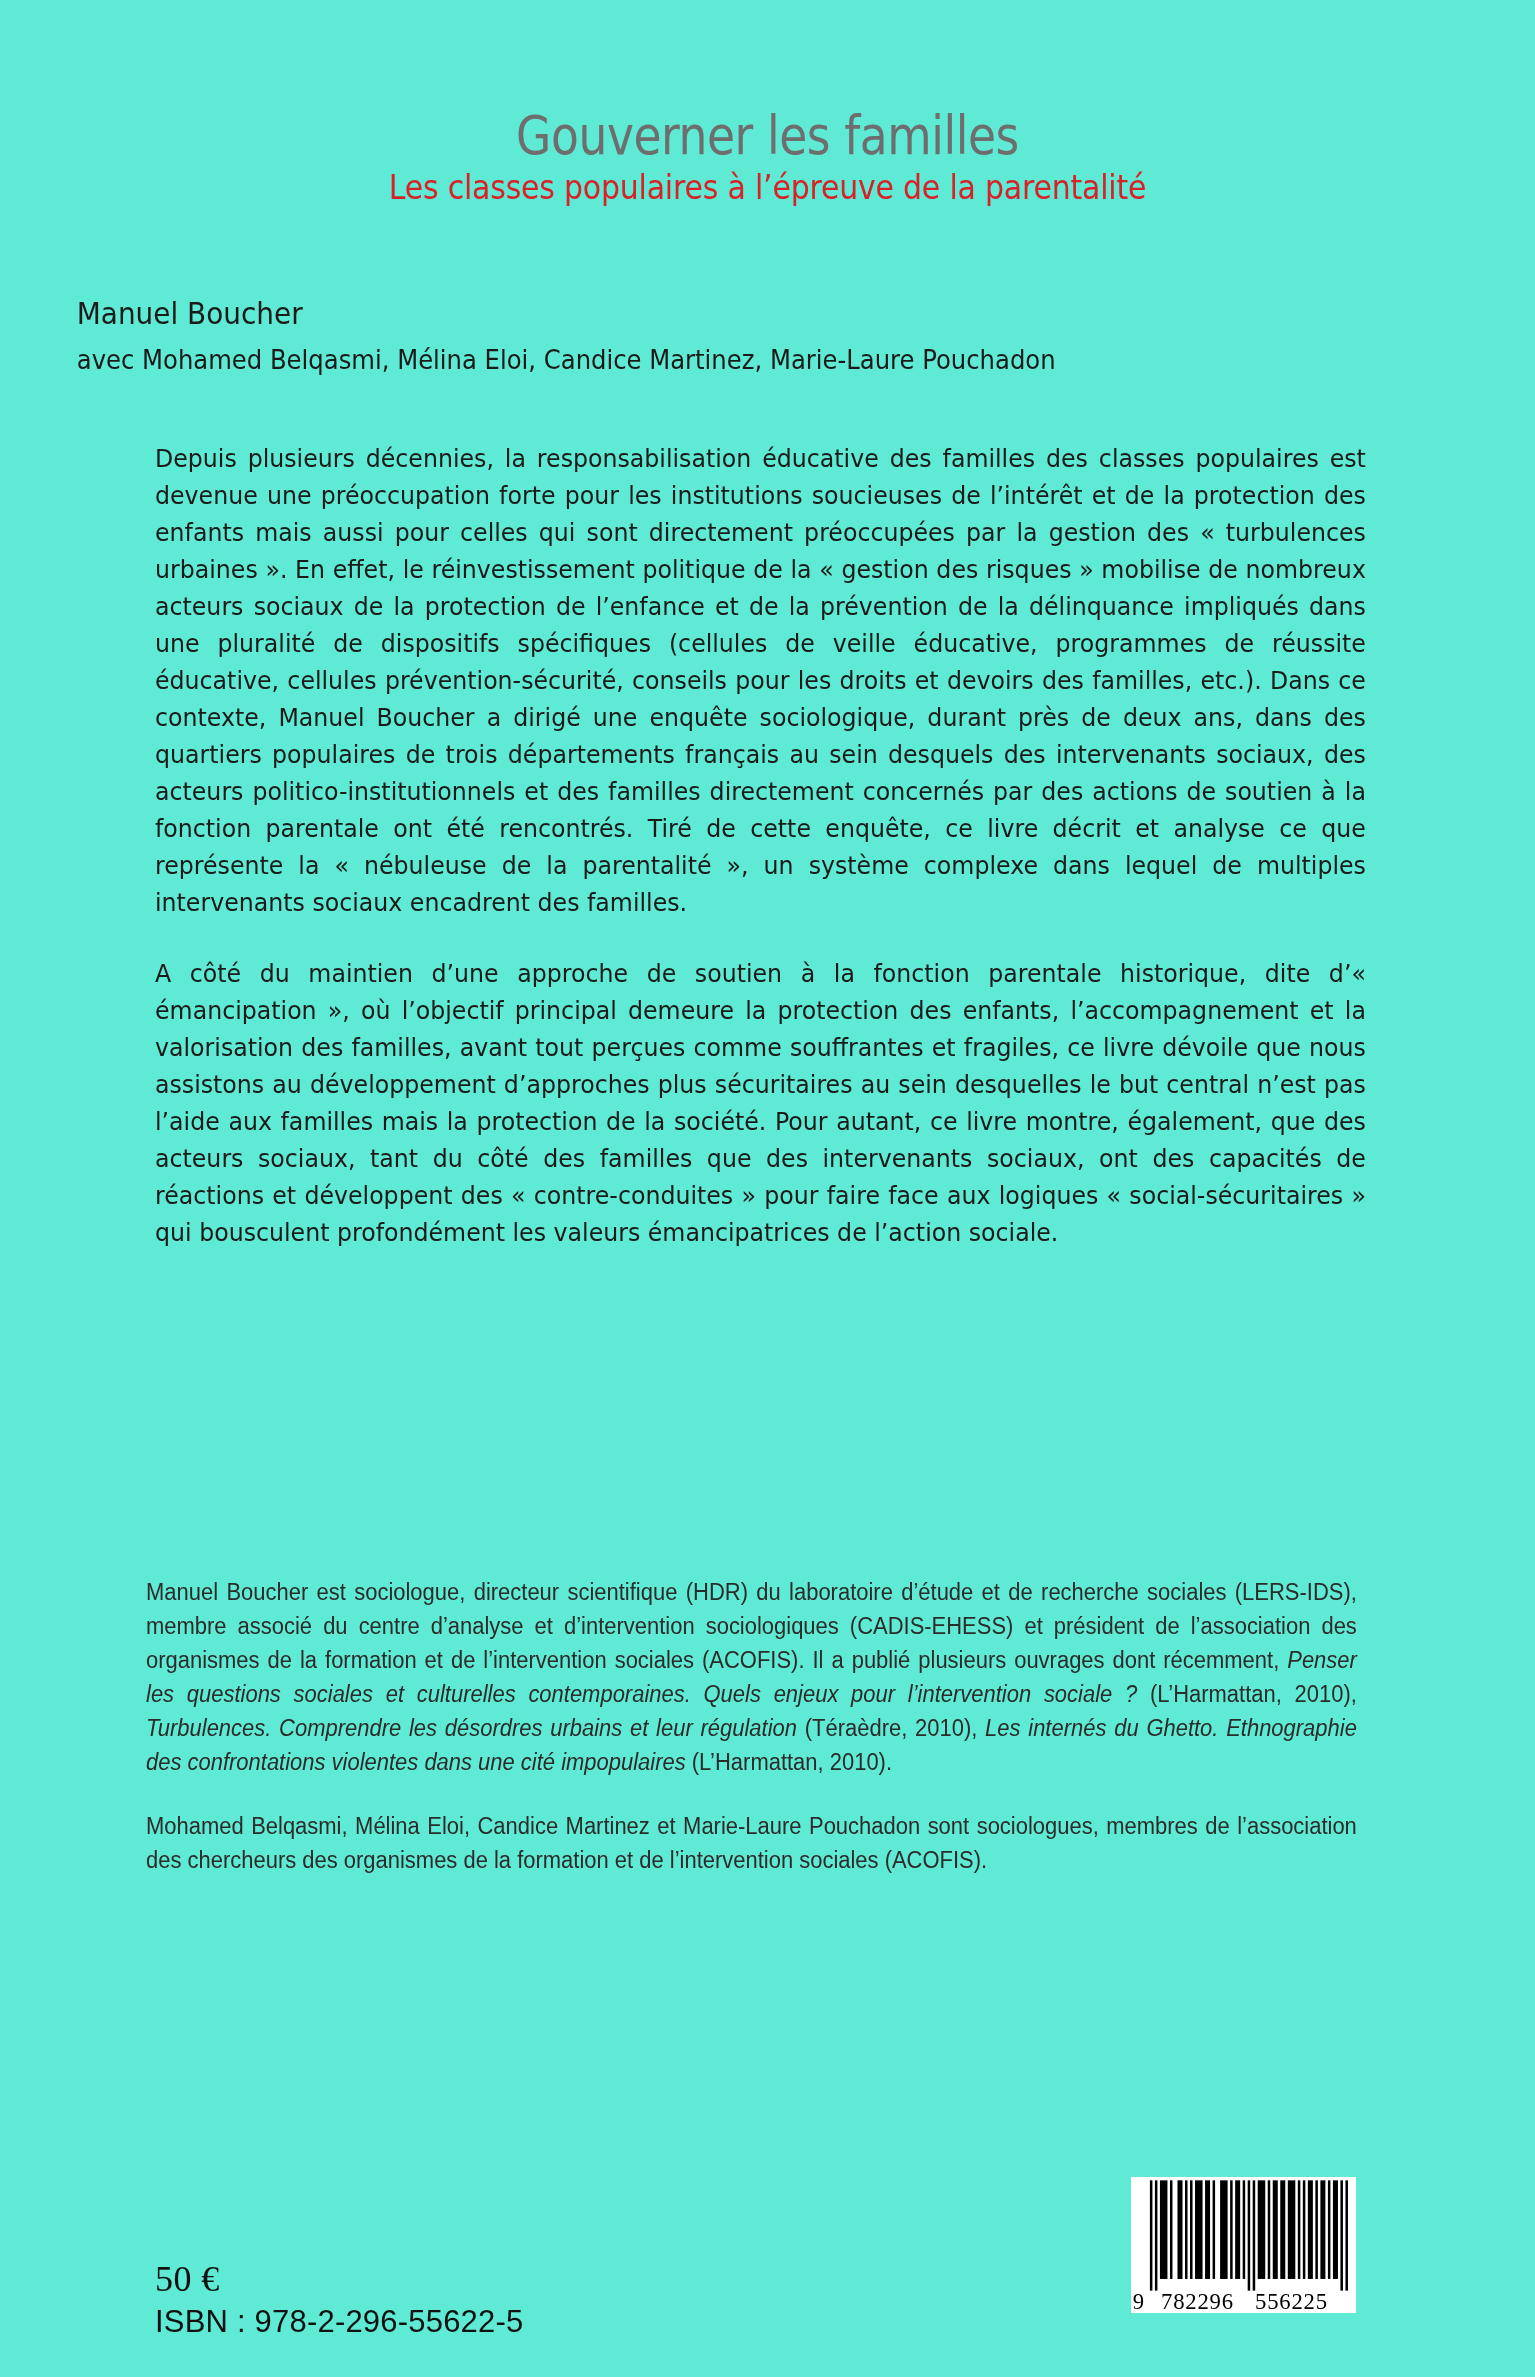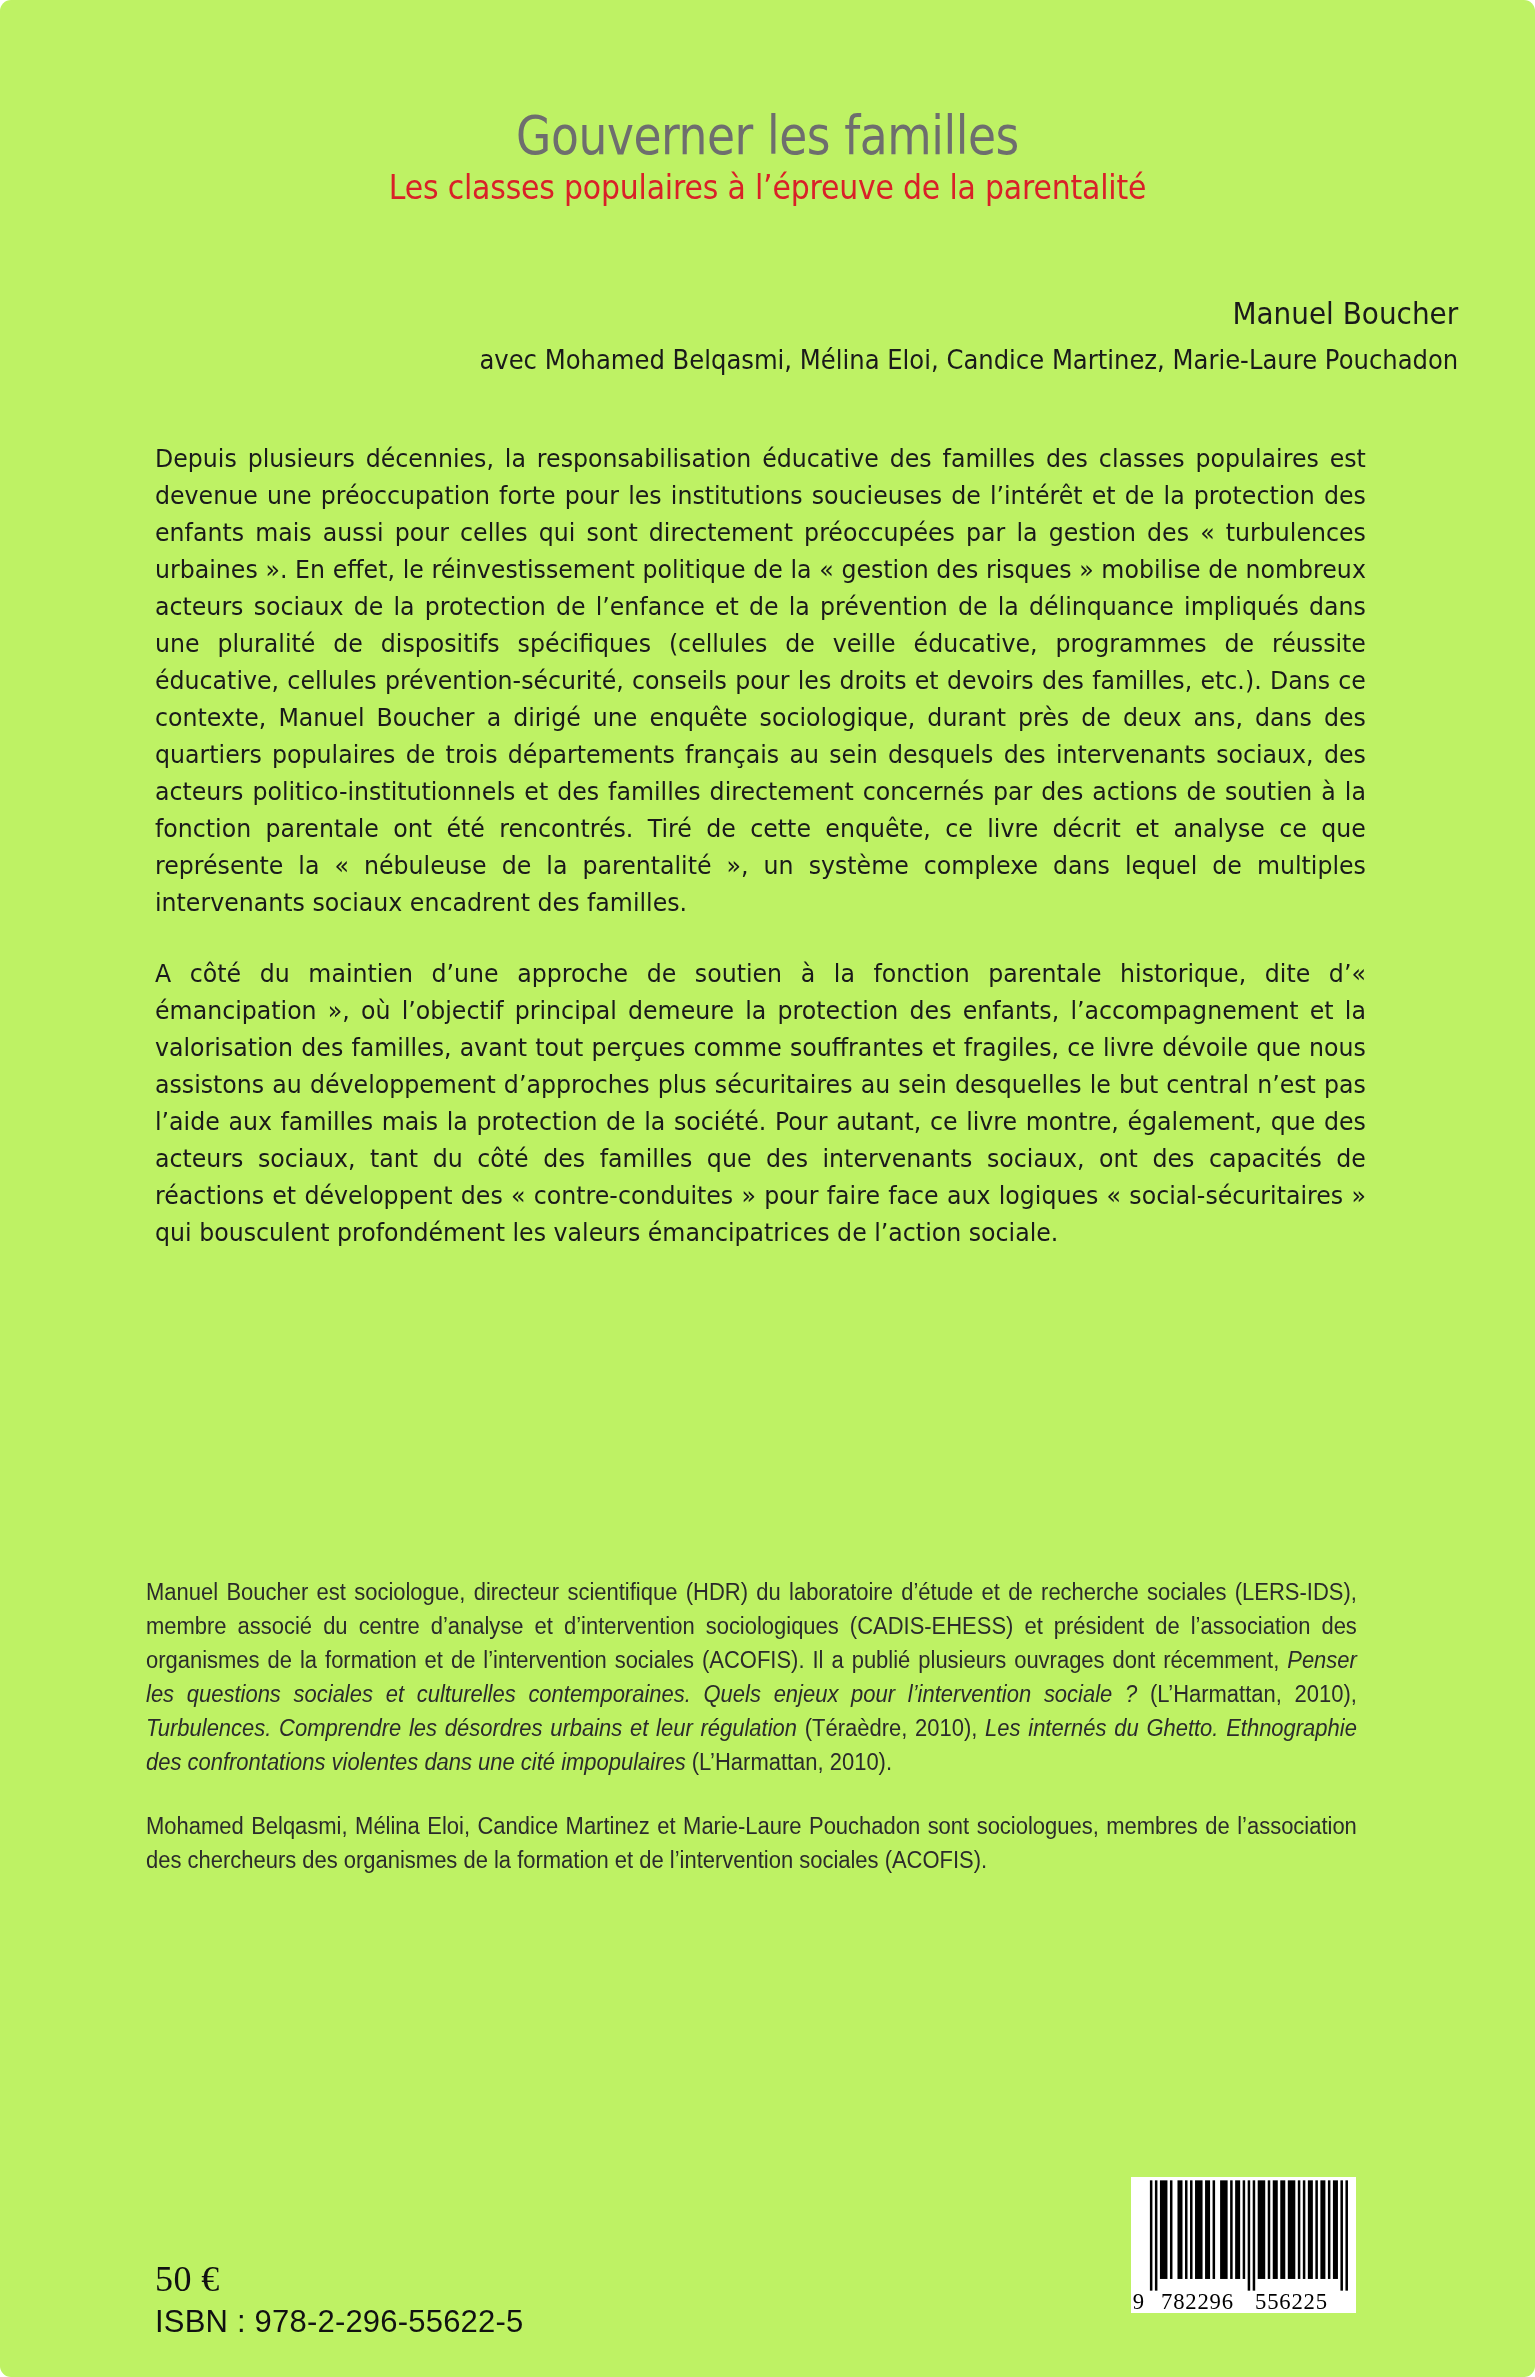--- a/index.html
+++ b/index.html
@@ -12,22 +12,21 @@
     height: 2377px;
     position: relative;
     font-family: "Liberation Sans", sans-serif;
     color: #1a1a1a;
     overflow: hidden;
   }
 
   .page {
     position: absolute;
     inset: 0;
-    background: #bef264;
-    border-radius: 11px;
+    background: #5eead4;
   }
 
   
   .title-block {
     position: absolute;
     left: 0;
     right: 0;
     top: 107px;
     text-align: center;
   }
@@ -54,21 +53,21 @@
     transform-origin: center top;
     white-space: nowrap;
   }
 
   
   .author-block {
     position: absolute;
     left: 0;
     right: 0;
     top: 295px;
-    text-align: right;
+    text-align: left;
   }
   .author-main {
     font-family: "DejaVu Sans", sans-serif;
     font-size: 31px;
     font-weight: 400;
     color: #1a1a1a;
     transform: scaleX(0.9);
     transform-origin: center top;
     white-space: nowrap;
   }

